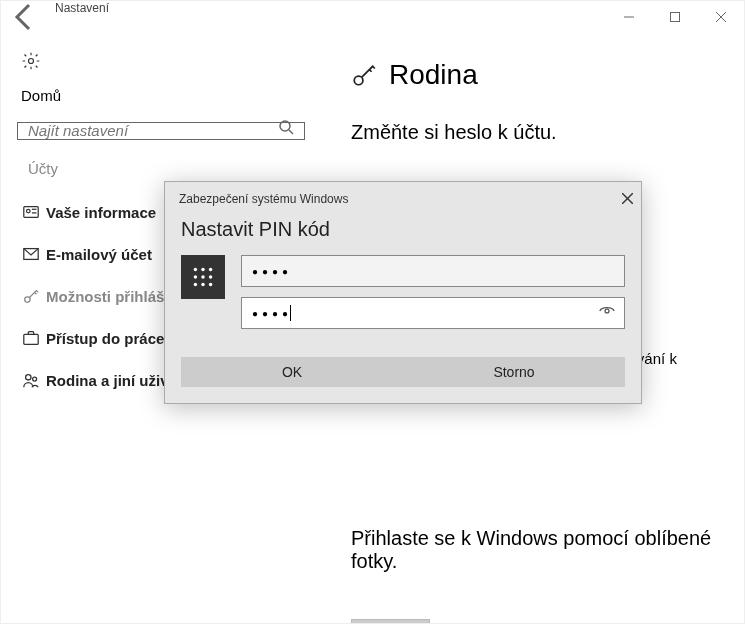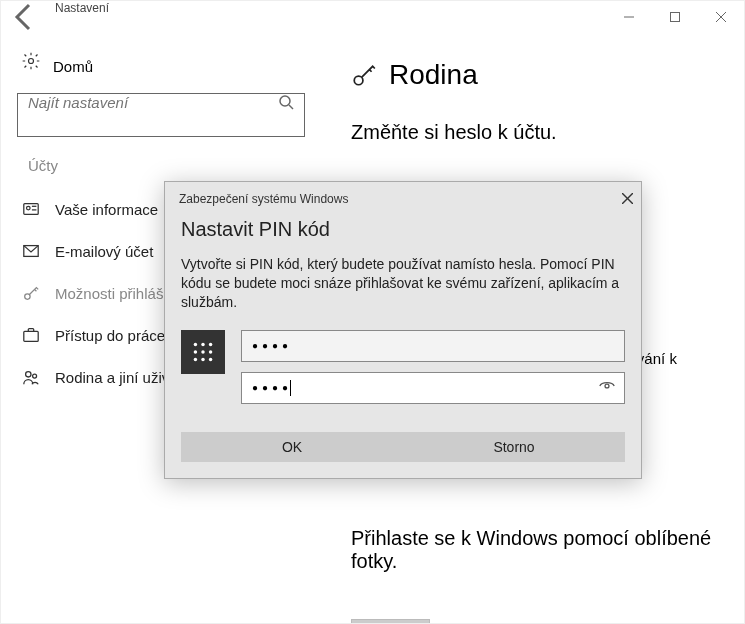--- a/index.html
+++ b/index.html
@@ -10,28 +10,28 @@
   .titlebar .back { width: 32px; text-align: center; font-size: 16px; color: #666; }
   .titlebar .title { flex: 0 0 auto; padding-left: 14px; }
   .titlebar .spacer { flex: 1; }
   .winbtns { display: flex; }
   .winbtn { width: 46px; height: 32px; display: flex; align-items: center; justify-content: center; color: #666; font-size: 13px; }
   .winbtn svg { width: 10px; height: 10px; stroke: #666; stroke-width: 1; fill: none; }
 
   
   .content { display: flex; height: calc(100% - 32px); }
   .sidebar { width: 320px; padding: 18px 16px 0 16px; }
-  .home-row { display: flex; align-items: flex-end; gap: 12px; margin-bottom: 18px; margin-left: 4px; }
+  .home-row { display: flex; align-items: flex-start; gap: 12px; margin-bottom: 18px; margin-left: 4px; flex-direction: column; }
   .home-row .gear svg { width: 20px; height: 20px; stroke: #333; fill: none; stroke-width: 1.4; }
   .home-row .label { font-size: 15px; }
-  .searchbox { display: flex; align-items: flex-start; border: 1px solid #666; height: 44px; padding: 0 10px 0 10px; margin-bottom: 20px; }
+  .searchbox { display: flex; align-items: flex-end; border: 1px solid #666; height: 18px; padding: 0 10px 0 10px; margin-bottom: 20px; }
   .searchbox input { border: none; outline: none; flex: 1; font-size: 15px; font-style: italic; color: #666; background: transparent; }
   .searchbox .mag svg { width: 16px; height: 16px; stroke: #666; fill: none; stroke-width: 1.5; }
   .section-title { color: #888; font-size: 15px; margin: 8px 0 14px 11px; }
-  .nav-item { display: flex; align-items: center; gap: 14px; height: 42px; padding-left: 4px; color: #222; font-size: 15px; white-space: nowrap; overflow: hidden; }
+  .nav-item { display: flex; align-items: center; gap: 5px; height: 42px; padding-left: 4px; color: #222; font-size: 15px; white-space: nowrap; overflow: hidden; font-weight: bold; }
   .nav-item.selected { color: #888; position: relative; }
   .nav-item.selected::before { content: ""; position: absolute; left: -16px; top: 4px; bottom: 4px; width: 4px; background: #999; }
   .nav-item .icon { width: 20px; display: flex; justify-content: center; }
   .nav-item .icon svg { width: 18px; height: 18px; stroke: #333; fill: none; stroke-width: 1.4; }
   .nav-item.selected .icon svg { stroke: #888; }
 
   
   .main { flex: 1; padding: 26px 30px 0 30px; position: relative; }
   .main h1 { font-weight: 400; font-size: 28px; display: flex; align-items: center; gap: 12px; margin-bottom: 30px; }
   .main h1 svg { width: 26px; height: 26px; stroke: #222; fill: none; stroke-width: 1.6; }
@@ -193,21 +193,20 @@
     <span class="t">Zabezpečení systému Windows</span>
     <span class="close">
       <svg viewBox="0 0 11 11">
           <line x1="0" y1="0" x2="11" y2="11"></line>
           <line x1="11" y1="0" x2="0" y2="11"></line>
         </svg>
     </span>
   </div>
   <div class="dialog-body">
     <h2>Nastavit PIN kód</h2>
-    <p>Vytvořte si PIN kód, který budete používat namísto hesla. Pomocí PIN kódu se budete moci snáze přihlašovat ke svému zařízení, aplikacím a službám.</p>
     <div class="pin-row">
       <div class="keypad">
         <svg viewBox="0 0 24 24">
           <circle cx="5" cy="5" r="1.6" fill="#fff"></circle>
             <circle cx="12" cy="5" r="1.6" fill="#fff"></circle>
             <circle cx="19" cy="5" r="1.6" fill="#fff"></circle>
           <circle cx="5" cy="12" r="1.6" fill="#fff"></circle>
             <circle cx="12" cy="12" r="1.6" fill="#fff"></circle>
             <circle cx="19" cy="12" r="1.6" fill="#fff"></circle>
           <circle cx="5" cy="19" r="1.6" fill="#fff"></circle>

